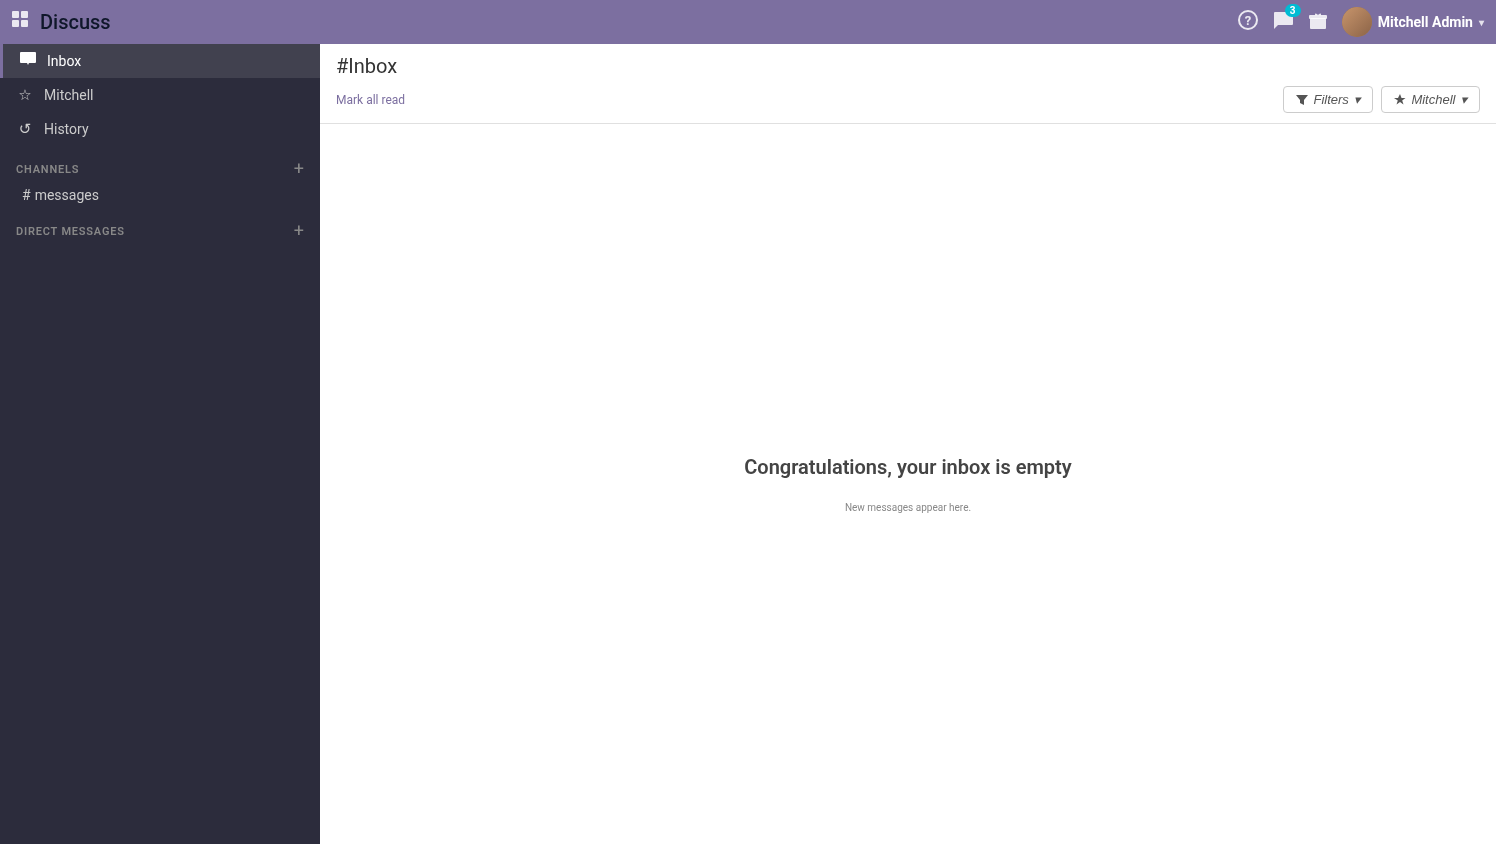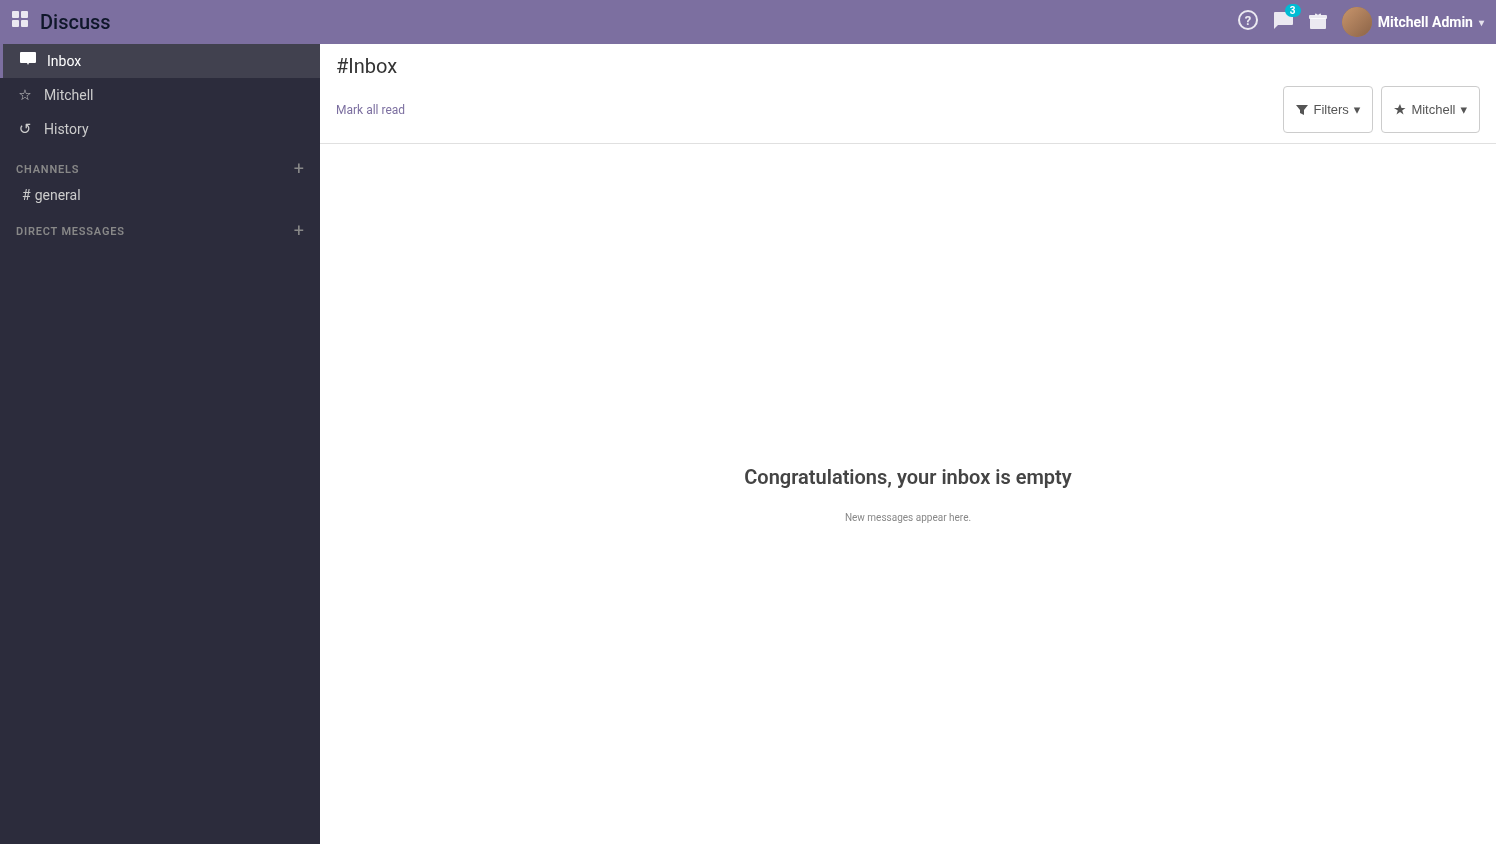--- a/index.html
+++ b/index.html
@@ -213,27 +213,28 @@
     }
 
     .filter-group {
       display: flex;
       gap: 8px;
     }
     .filter-btn {
       border: 1px solid #ccc;
       background: #fff;
       border-radius: 4px;
-      padding: 15px 12px;
+      padding: 5px 12px;
       font-size: 13px;
       cursor: pointer;
       color: #555;
       display: flex;
       align-items: center;
       gap: 5px;
+      font-style: italic;
     }
 
     
     .empty-state {
       flex: 1;
       display: flex;
       flex-direction: column;
       align-items: center;
       justify-content: center;
       padding: 40px;
@@ -313,21 +314,21 @@
       <span class="sidebar-nav-icon">↺</span>
       <span>History</span>
     </div>
 
     <div class="sidebar-section">
       <span class="sidebar-section-label">CHANNELS</span>
       <span class="sidebar-section-add">+</span>
     </div>
     <div class="sidebar-channel-item">
       <span>#</span>
-      <span>general</span>
+      <span>messages</span>
     </div>
 
     <div class="sidebar-section">
       <span class="sidebar-section-label">DIRECT MESSAGES</span>
       <span class="sidebar-section-add">+</span>
     </div>
   </div>
 
   <div class="content-area">
 

